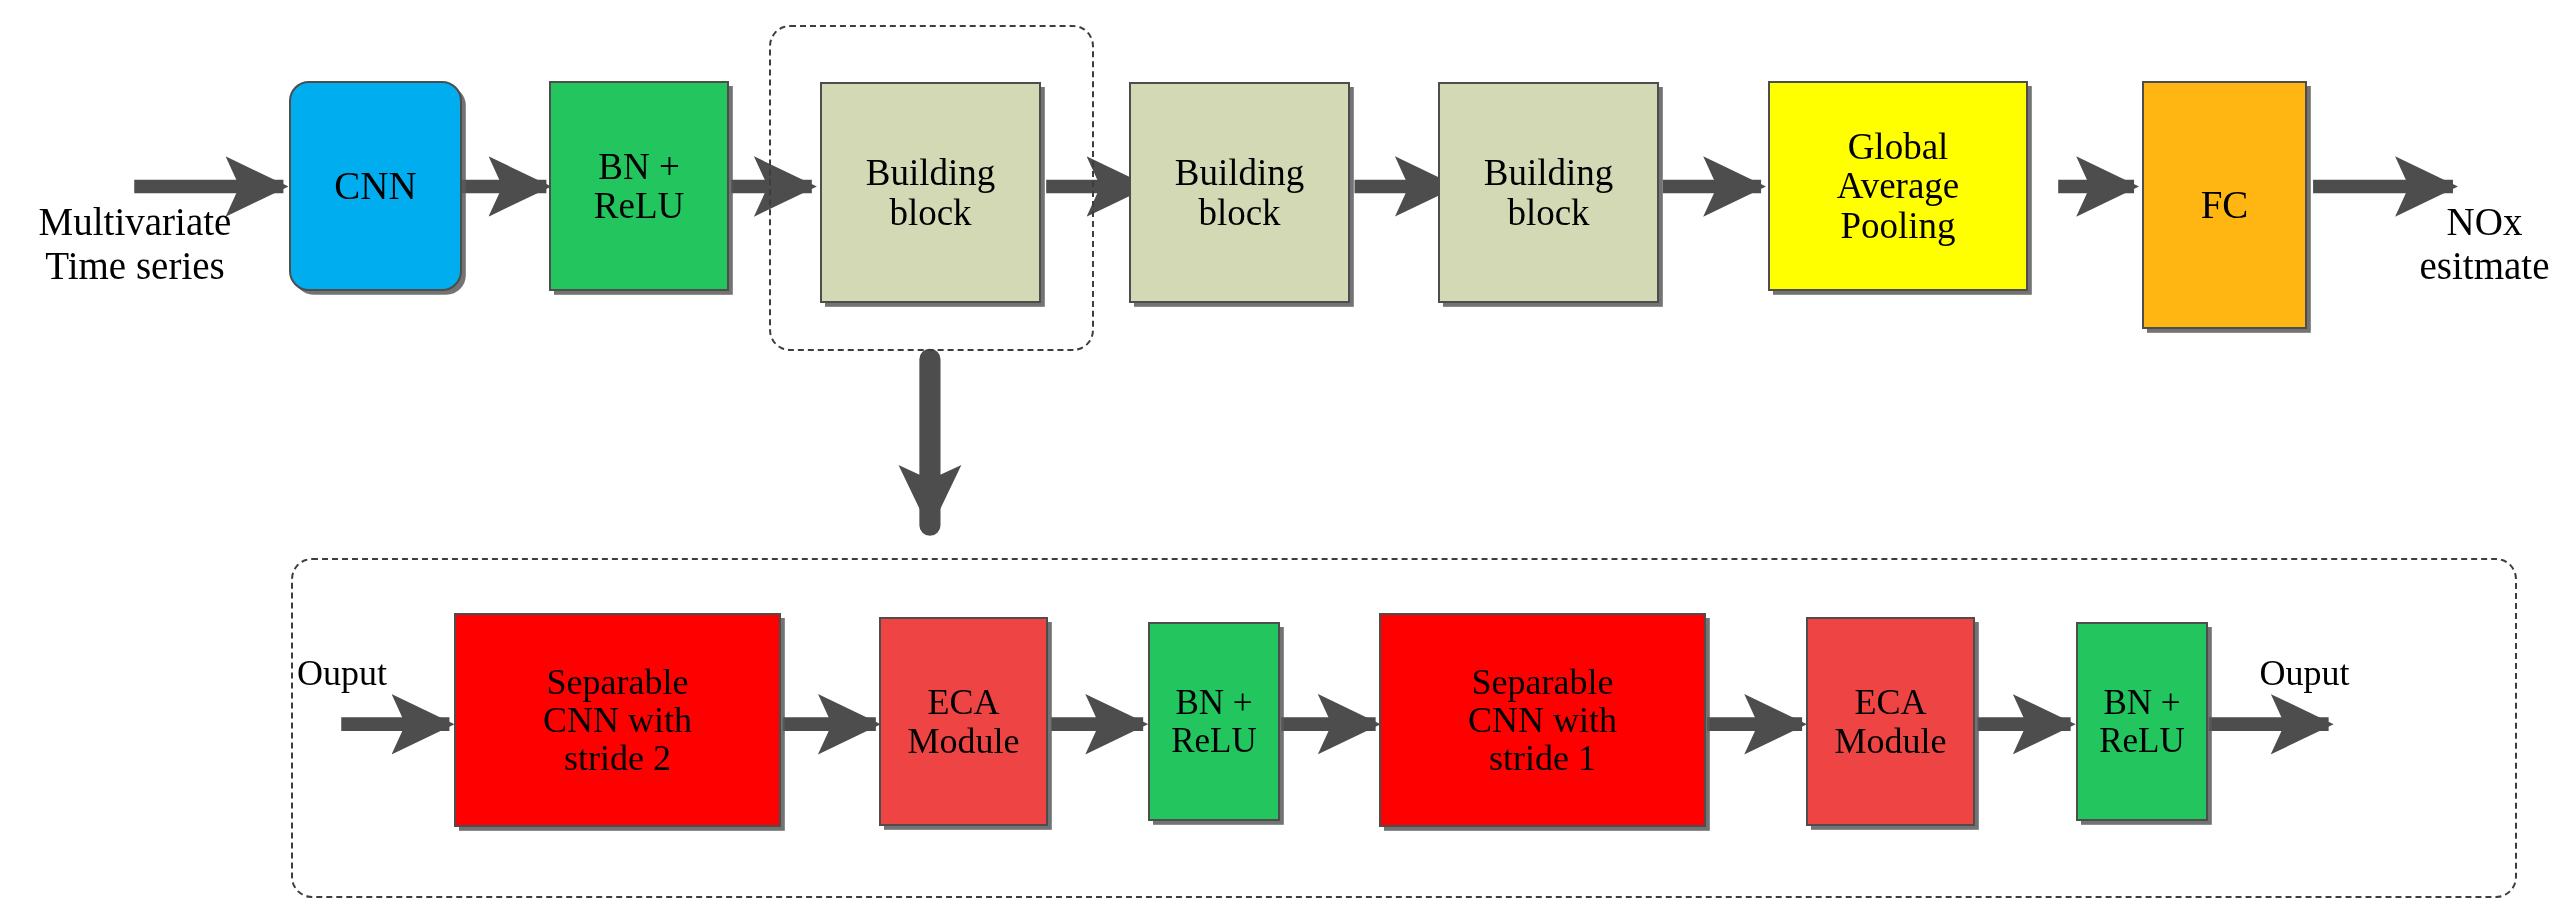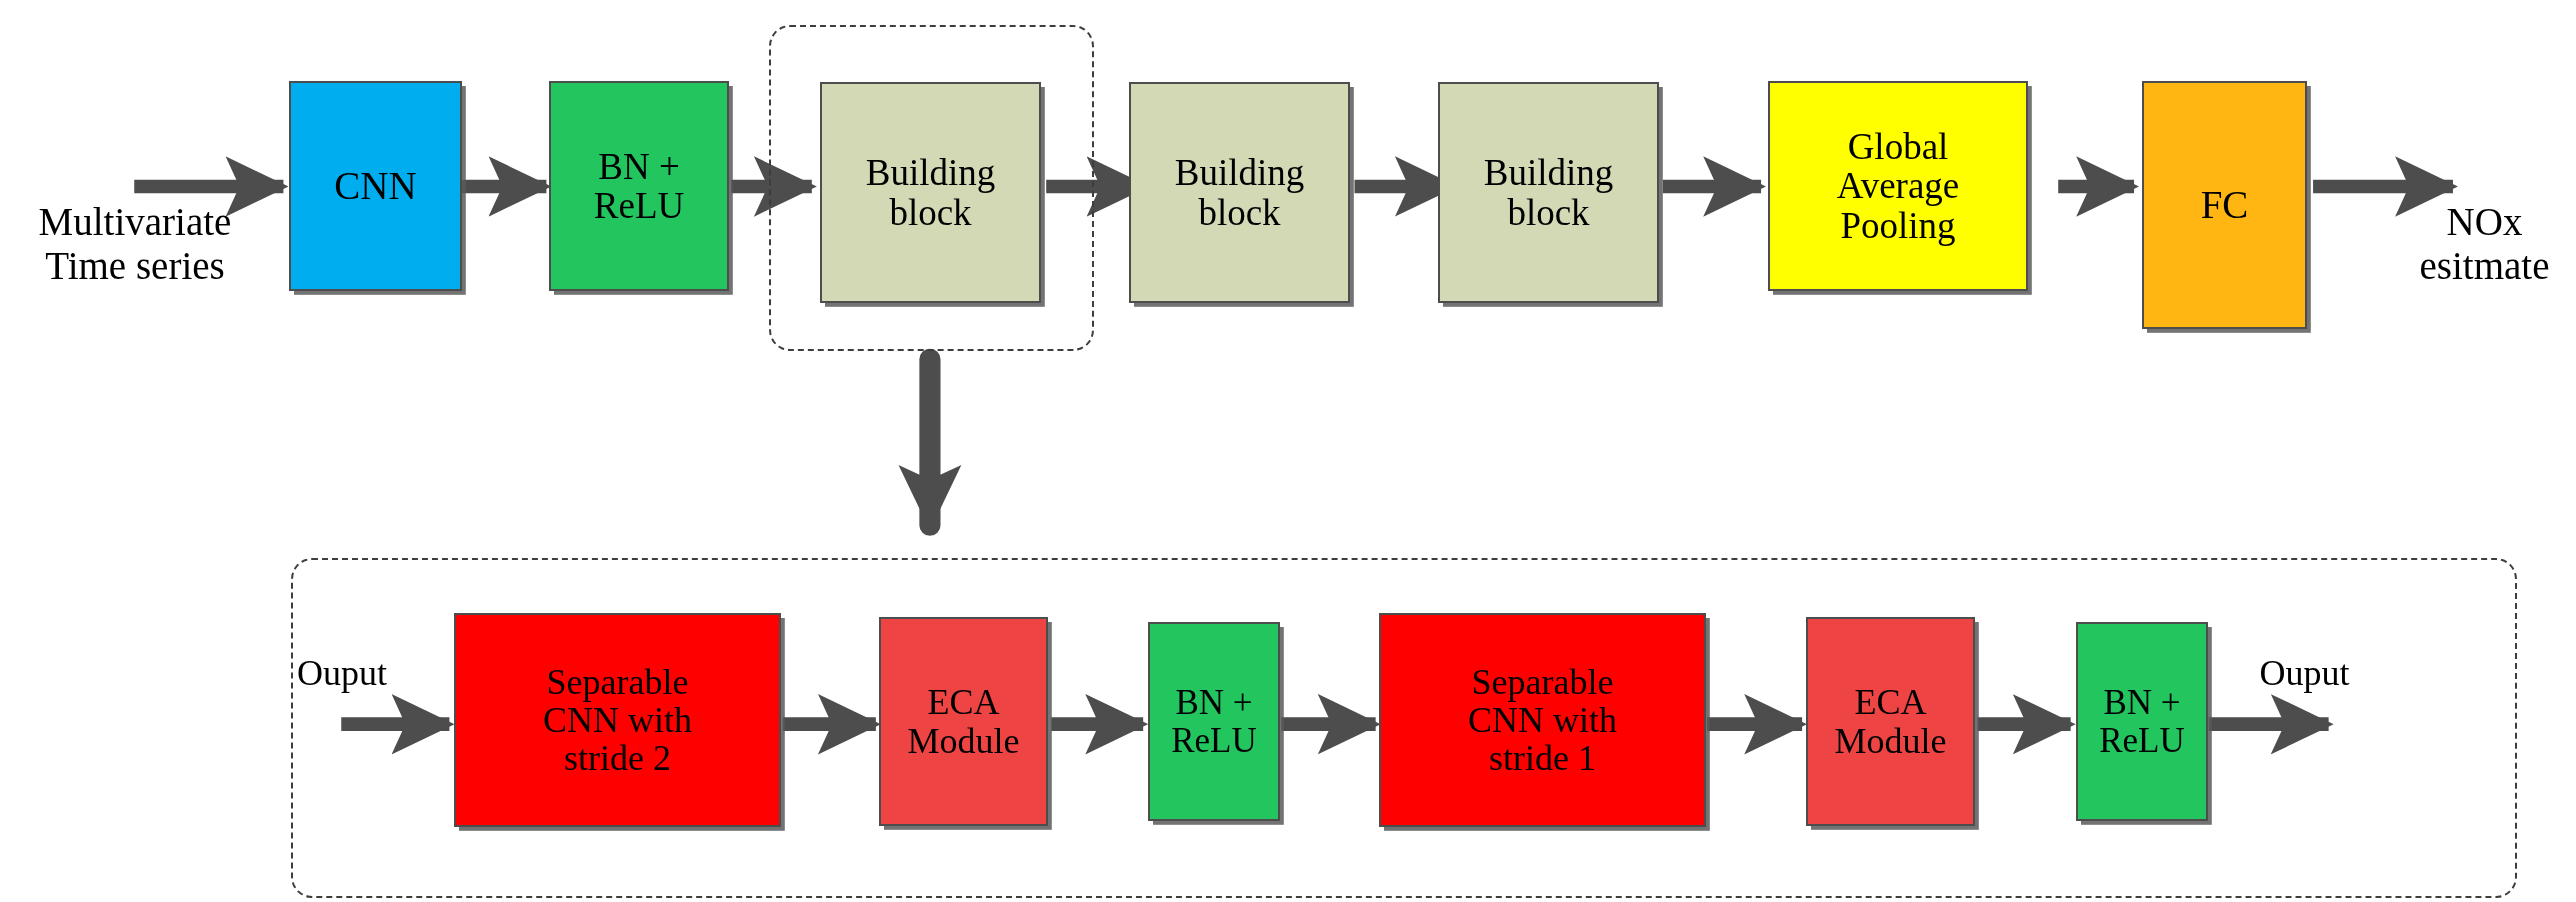--- a/index.html
+++ b/index.html
@@ -10,21 +10,21 @@
   .stage{position:absolute;left:0;top:0;width:2576px;height:902px;}
 
   
   .box{position:absolute;display:flex;align-items:center;justify-content:center;
        text-align:center;box-sizing:border-box;
        border:2.5px solid #4d4d4d;
        box-shadow:4.4px 4.4px 0 -0.6px rgba(90,90,90,0.85);
        color:#000;line-height:1.06;font-weight:400;}
   .box span{display:block;width:100%;padding:0 2.5px;}
 
-  .c-blue  {background:#00aeef;}
+  .c-blue  {background:#00aeef;border-radius:20px;}
   .c-green {background:#22c55e;}
   .c-sage  {background:#d2d9b4;}
   .c-yellow{background:#ffff00;}
   .c-orange{background:#ffb612;}
   .c-red   {background:#ff0000;}
   .c-purple{background:#ef4444;}
 
   
   .dashgroup{position:absolute;box-sizing:border-box;
              border:2.5px dashed #3d3d3d;border-radius:21px;background:transparent;}

